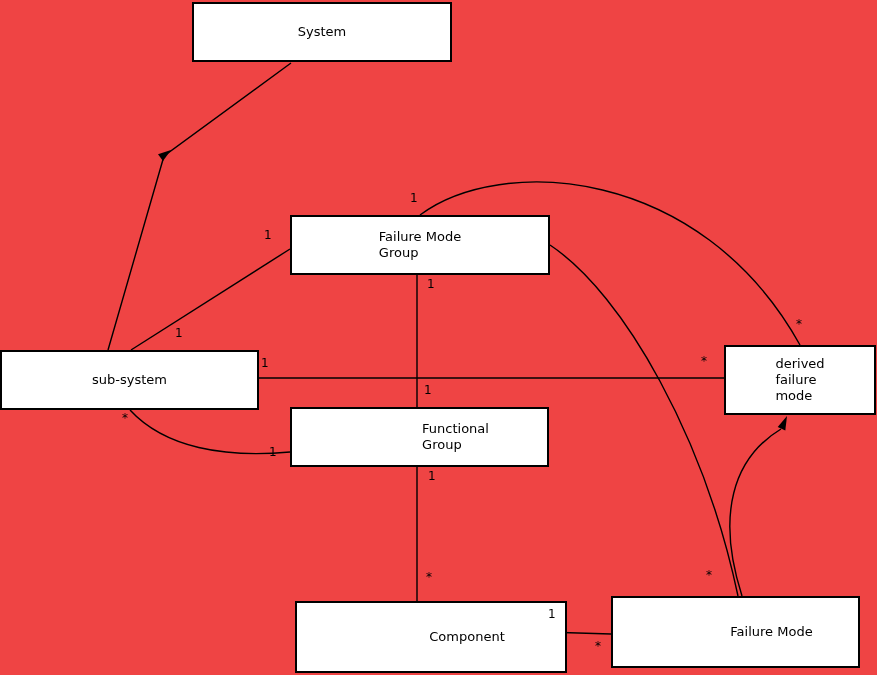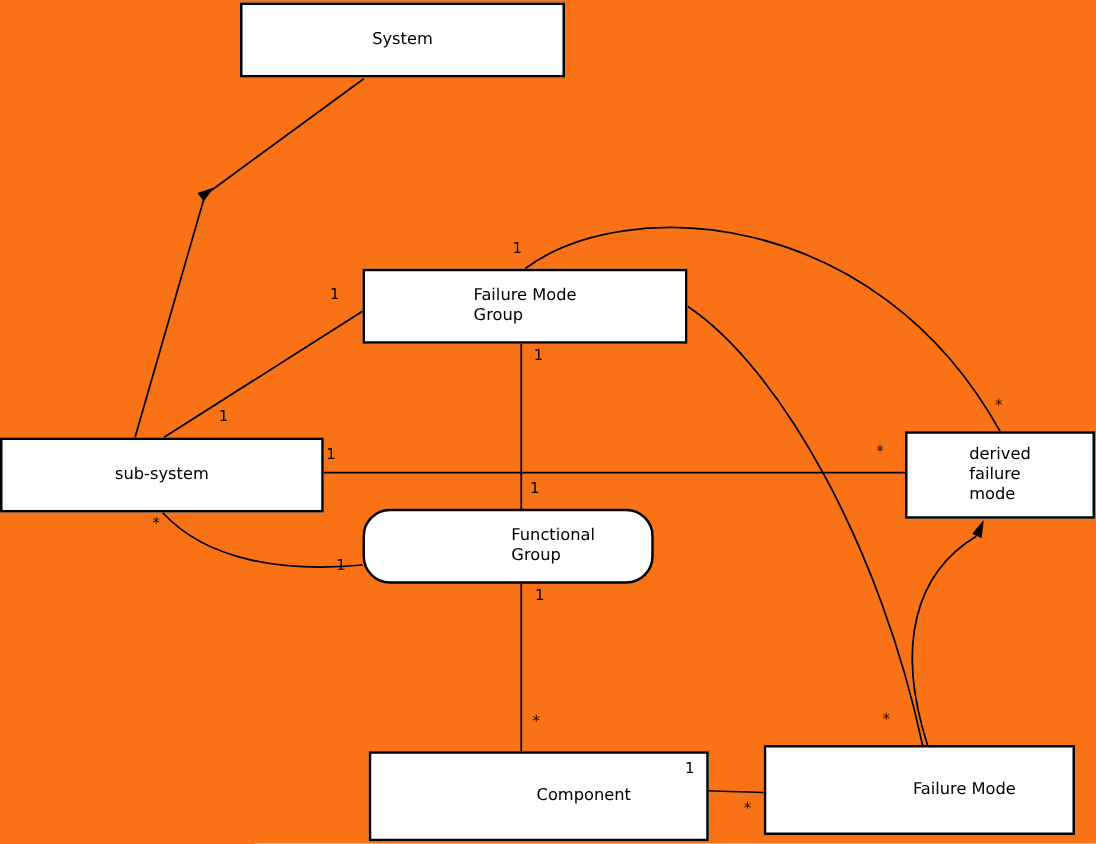--- a/index.html
+++ b/index.html
@@ -4,21 +4,21 @@
 <style>
   html, body {
     margin: 0;
     padding: 0;
     background: #ffffff;
   }
   .canvas {
     position: relative;
     width: 877px;
     height: 675px;
-    background: #f97316;
+    background: #ef4444;
     font-family: "DejaVu Sans", sans-serif;
     color: #000000;
     overflow: hidden;
   }
   .lines {
     position: absolute;
     left: 0;
     top: 0;
   }
   .lines path, .lines polyline {
@@ -48,21 +48,21 @@
   .box.center-text .txt {
     text-align: center;
   }
   .box.shift .txt {
     transform: translateX(36px);
   }
   .b-system  { left: 192px; top: 2px;   width: 260px; height: 60px; }
   .b-fmg     { left: 290px; top: 215px; width: 260px; height: 60px; }
   .b-sub     { left: 0px;   top: 350px; width: 259px; height: 60px; }
   .b-derived { left: 724px; top: 345px; width: 152px; height: 70px; }
-  .b-fg      { left: 290px; top: 407px; width: 233px; height: 60px; border-radius: 22px; }
+  .b-fg      { left: 290px; top: 407px; width: 259px; height: 60px; }
   .b-comp    { left: 295px; top: 601px; width: 272px; height: 72px; }
   .b-fm      { left: 611px; top: 596px; width: 249px; height: 72px; }
   .mult {
     position: absolute;
     font-size: 12px;
     line-height: 1;
     color: #000000;
   }
 </style>
 </head>

